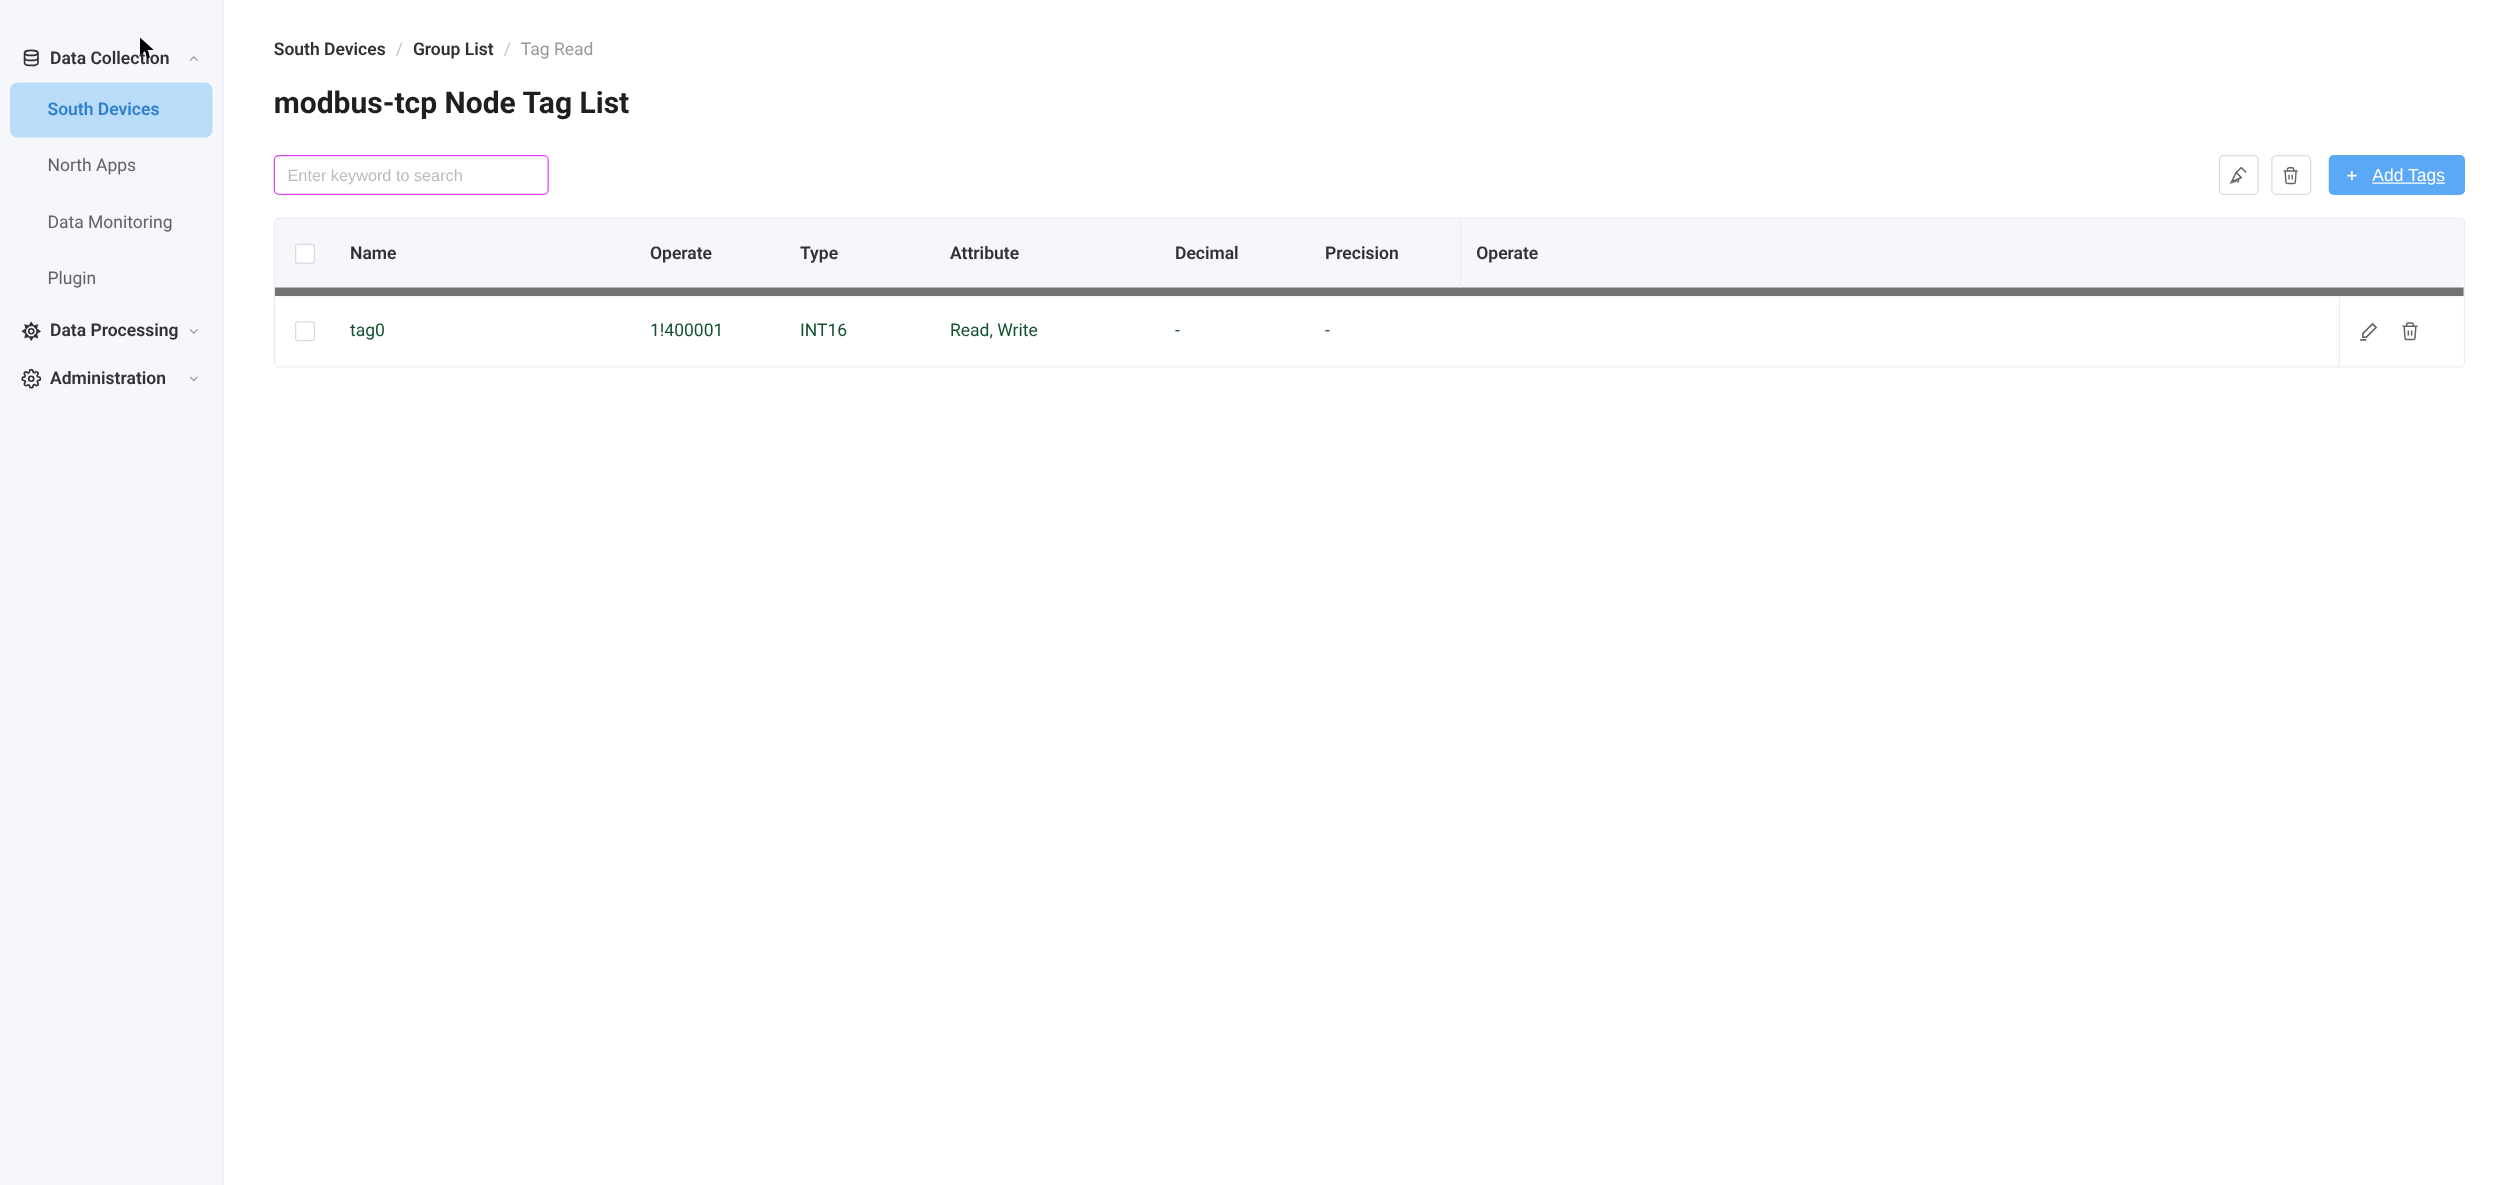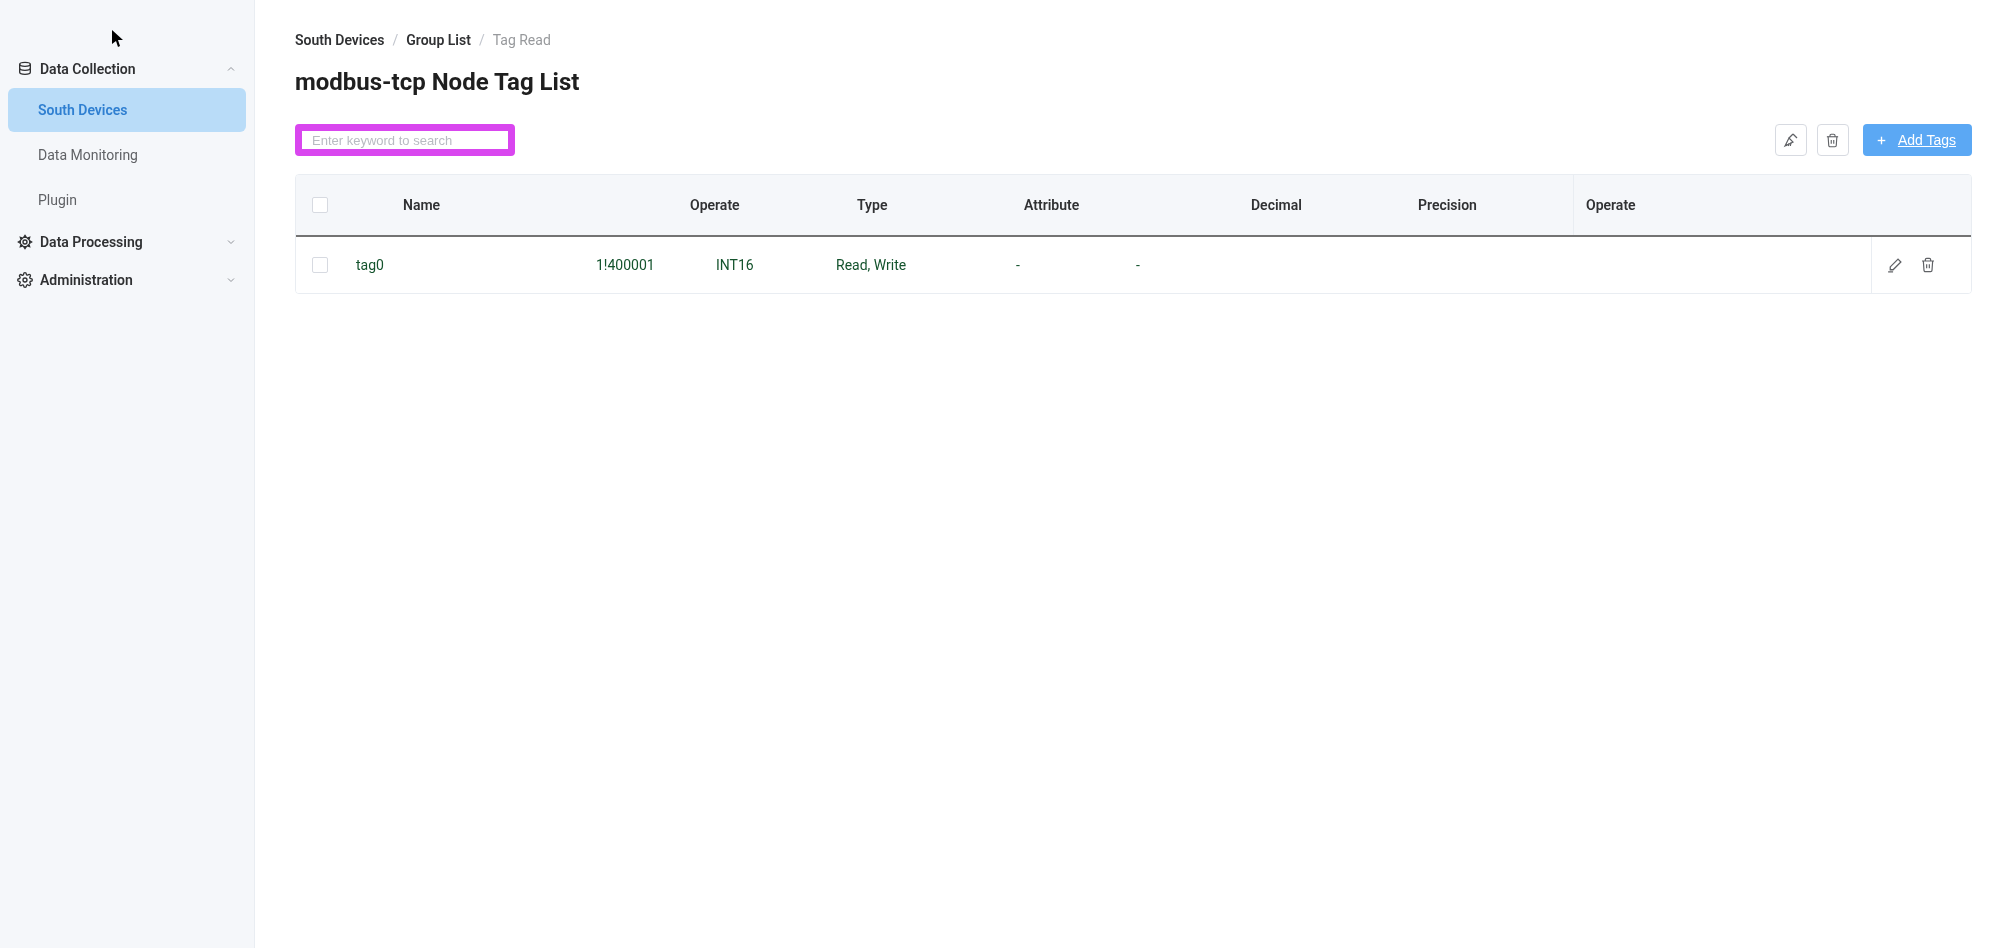--- a/index.html
+++ b/index.html
@@ -13,24 +13,24 @@
     background: #f5f7fa;
   }
   .app {
     display: flex;
     height: 100vh;
     min-height: 948px;
   }
 
   
   .sidebar {
-    width: 255px;
+    width: 179px;
     background: #f5f7fa;
     border-right: 1px solid #e9edf2;
-    padding-top: 50px;
+    padding-top: 28px;
     flex-shrink: 0;
   }
   .menu-section {
     padding: 0 8px;
   }
   .menu-title {
     display: flex;
     align-items: center;
     height: 38px;
     padding: 0 8px;
@@ -109,21 +109,21 @@
   
   .toolbar {
     display: flex;
     align-items: center;
     margin-bottom: 18px;
   }
   .search-input {
     width: 220px;
     height: 32px;
     padding: 0 10px;
-    border: 7px solid #d946ef;
+    border: 1px solid #d946ef;
     border-radius: 4px;
     font-size: 13px;
     color: #606266;
     background: #fff;
   }
   .search-input::placeholder { color: #b8bbc2; }
   .toolbar-spacer { flex: 1; }
   .icon-btn {
     width: 32px;
     height: 32px;
@@ -167,22 +167,21 @@
     display: grid;
     grid-template-columns: 48px 240px 120px 120px 180px 120px 120px 1fr 100px;
     align-items: center;
   }
   .thead {
     background: #f5f7fa;
     height: 62px;
     font-weight: 600;
     font-size: 14px;
     color: #303133;
-    border-bottom: 2px solid #737373;
-    gap: 47px;
+    border-bottom: 7px solid #737373;
   }
   .thead > div, .trow > div {
     padding: 0 12px;
   }
   .thead > div:nth-child(n+2):not(:last-child) {
     border-right: 0;
   }
   .thead > .operate-head, .trow > .operate-cell {
     border-left: 1px solid #e9edf2;
     height: 100%;
@@ -248,20 +247,23 @@
         </span>
         <span>Data Collection</span>
         <span class="chevron">
           <svg width="12" height="12" viewBox="0 0 24 24" fill="none" stroke="currentColor" stroke-width="2">
               <polyline points="18 15 12 9 6 15"></polyline>
             </svg>
         </span>
       </div>
       <div class="menu-item active">
         <span>South Devices</span>
+      </div>
+      <div class="menu-item">
+        <span>North Apps</span>
       </div>
       <div class="menu-item">
         <span>Data Monitoring</span>
       </div>
       <div class="menu-item">
         <span>Plugin</span>
       </div>
     </div>
 
     <div class="menu-section">

